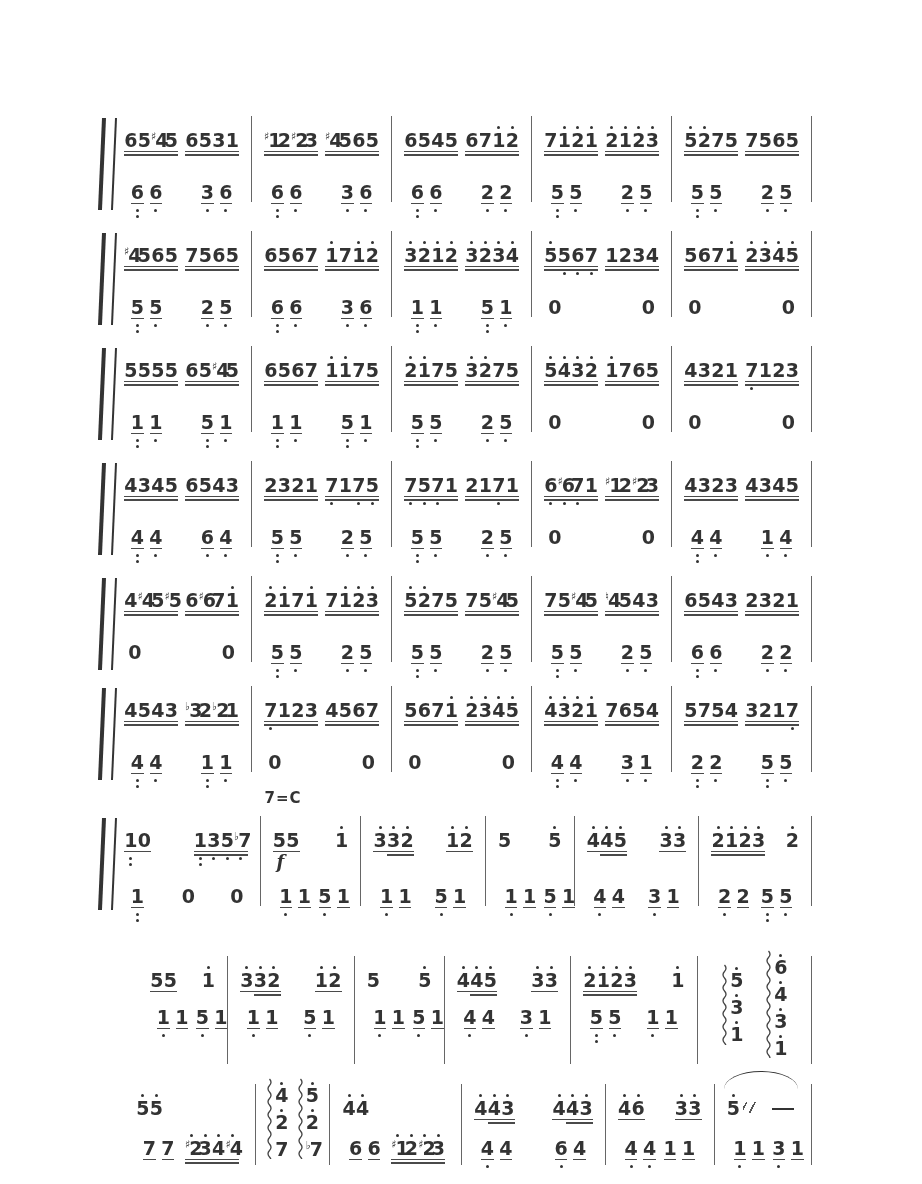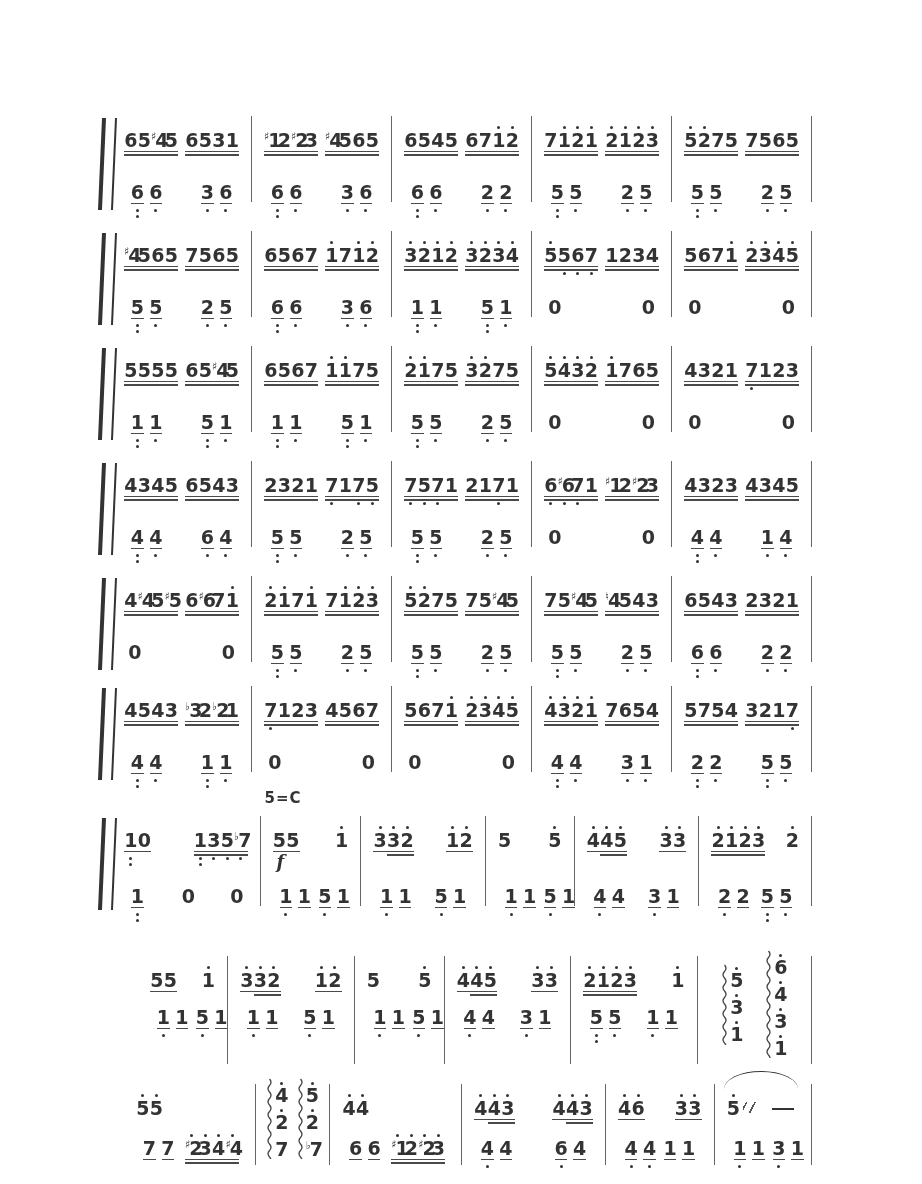--- a/index.html
+++ b/index.html
@@ -2151,21 +2151,21 @@
                 <span class="dg">5</span>
                 <span class="bd">
                   <i class="dot"></i>
                 </span>
               </span>
               <span class="note">
                 <span class="dg">1</span>
               </span>
             </span>
           </div>
-          <div class="keysig">5=C</div>
+          <div class="keysig">7=C</div>
           <div class="dyn">f</div>
         </div>
         <div class="meas" style="flex: 5 1 0px;">
           <div class="trow">
             <span class="grp bm1">
               <span class="note">
                 <span class="ad">
                   <i class="dot"></i>
                 </span>
                 <span class="dg">3</span>

